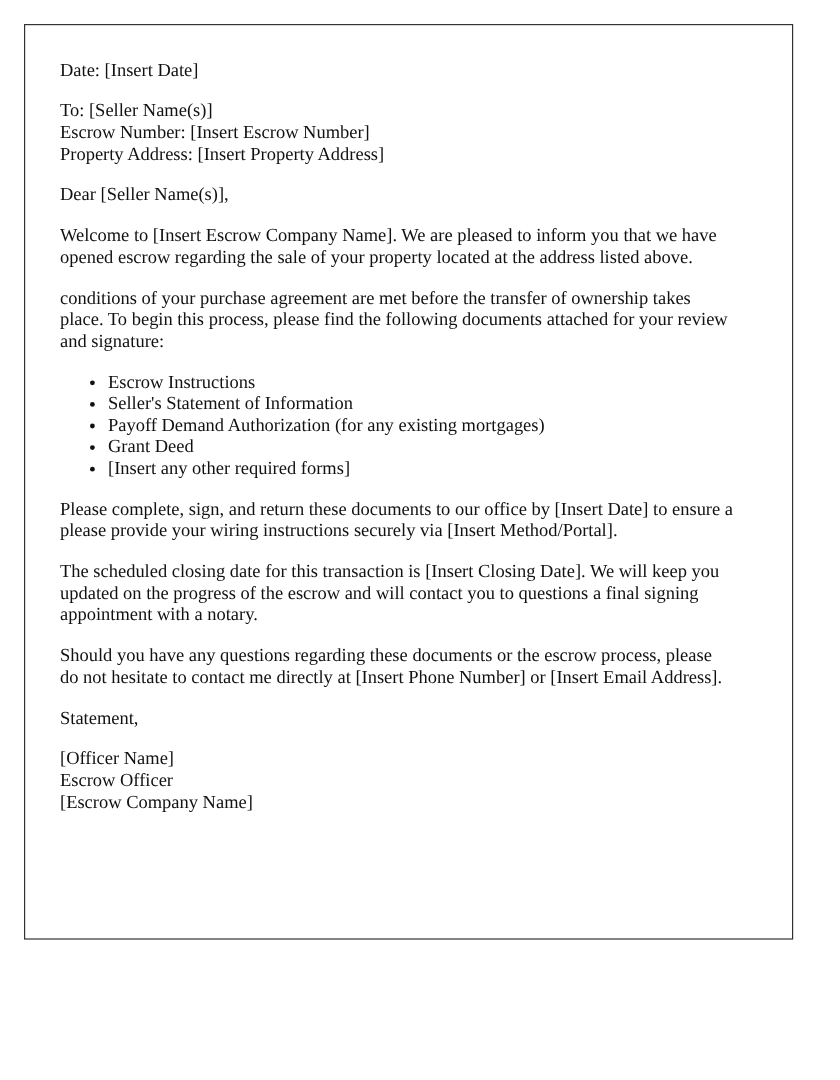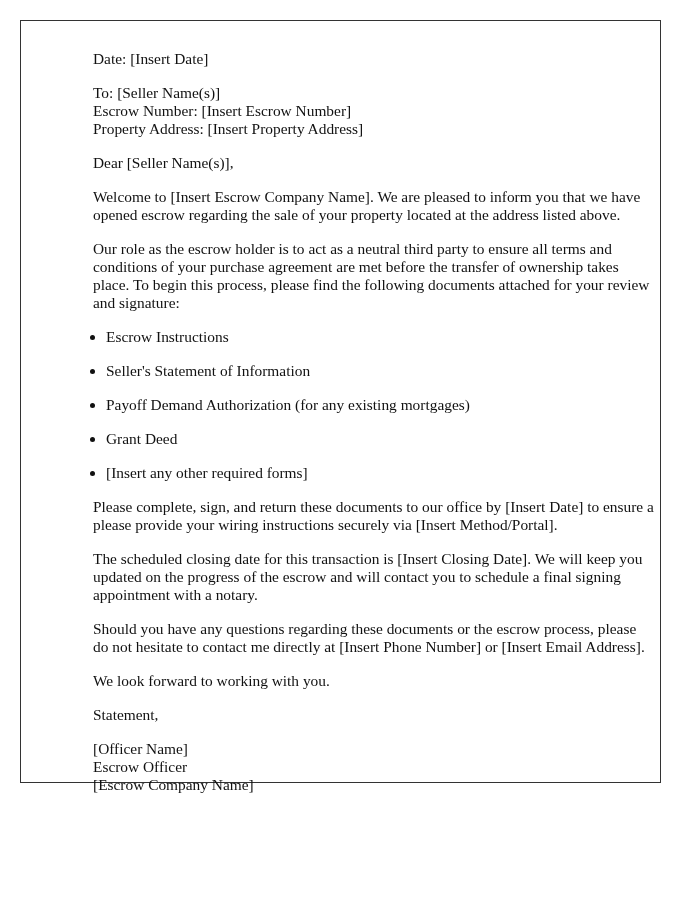--- a/index.html
+++ b/index.html
@@ -25,32 +25,31 @@
       padding: 29px 20px 0 29px;
       font-size: 15.4px;
       line-height: 18px;
     }
     .block {
       margin: 0 0 16px 0;
     }
     .line {
       display: block;
       white-space: nowrap;
-      margin-left: 43px;
     }
     p {
       margin: 0 0 16px 0;
     }
     ul {
       margin: 0 0 16px 0;
       padding-left: 40px;
       list-style: disc;
     }
     ul li {
-      margin: 16px;
+      margin: 0;
     }
     .signature .line {
       display: block;
     }
   </style>
 </head>
 <body>
 
 <div class="letter">
 
@@ -67,53 +66,49 @@
   <div class="block">
     <span class="line">Dear [Seller Name(s)],</span>
   </div>
 
   <p>
     <span class="line">Welcome to [Insert Escrow Company Name]. We are pleased to inform you that we have</span>
     <span class="line">opened escrow regarding the sale of your property located at the address listed above.</span>
   </p>
 
   <p>
-    <span class="line">Our role as the escrow holder is to act as a neutral third party to ensure all terms and</span>
     <span class="line">conditions of your purchase agreement are met before the transfer of ownership takes</span>
     <span class="line">place. To begin this process, please find the following documents attached for your review</span>
     <span class="line">and signature:</span>
   </p>
 
   <ul>
     <li>Escrow Instructions</li>
     <li>Seller's Statement of Information</li>
     <li>Payoff Demand Authorization (for any existing mortgages)</li>
     <li>Grant Deed</li>
     <li>[Insert any other required forms]</li>
   </ul>
 
   <p>
     <span class="line">Please complete, sign, and return these documents to our office by [Insert Date] to ensure a</span>
     <span class="line">please provide your wiring instructions securely via [Insert Method/Portal].</span>
   </p>
 
   <p>
     <span class="line">The scheduled closing date for this transaction is [Insert Closing Date]. We will keep you</span>
-    <span class="line">updated on the progress of the escrow and will contact you to schedule a final signing</span>
+    <span class="line">updated on the progress of the escrow and will contact you to questions a final signing</span>
     <span class="line">appointment with a notary.</span>
   </p>
 
   <p>
     <span class="line">Should you have any questions regarding these documents or the escrow process, please</span>
     <span class="line">do not hesitate to contact me directly at [Insert Phone Number] or [Insert Email Address].</span>
   </p>
 
-  <p>
-    <span class="line">We look forward to working with you.</span>
-  </p>
 
   <p>
     <span class="line">Statement,</span>
   </p>
 
   <div class="signature">
     <span class="line">[Officer Name]</span>
     <span class="line">Escrow Officer</span>
     <span class="line">[Escrow Company Name]</span>
   </div>

